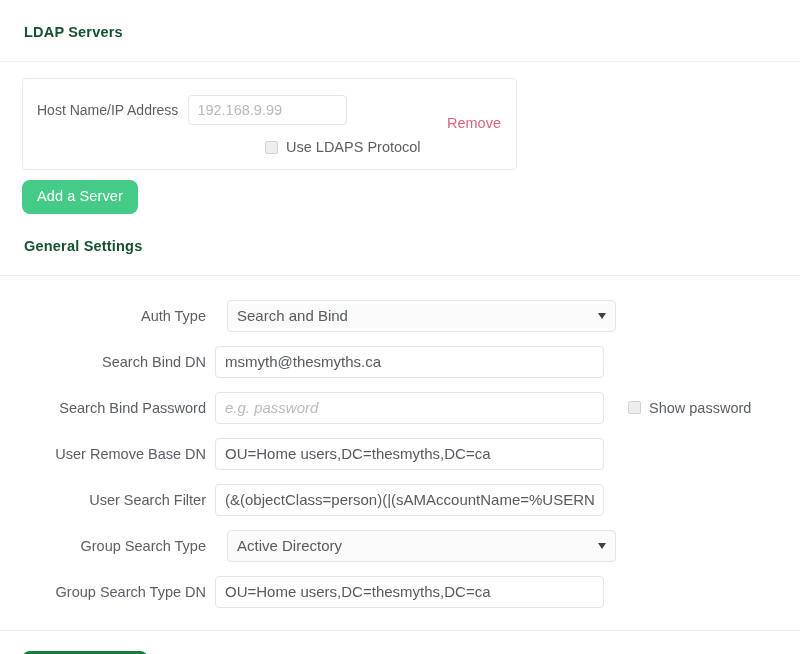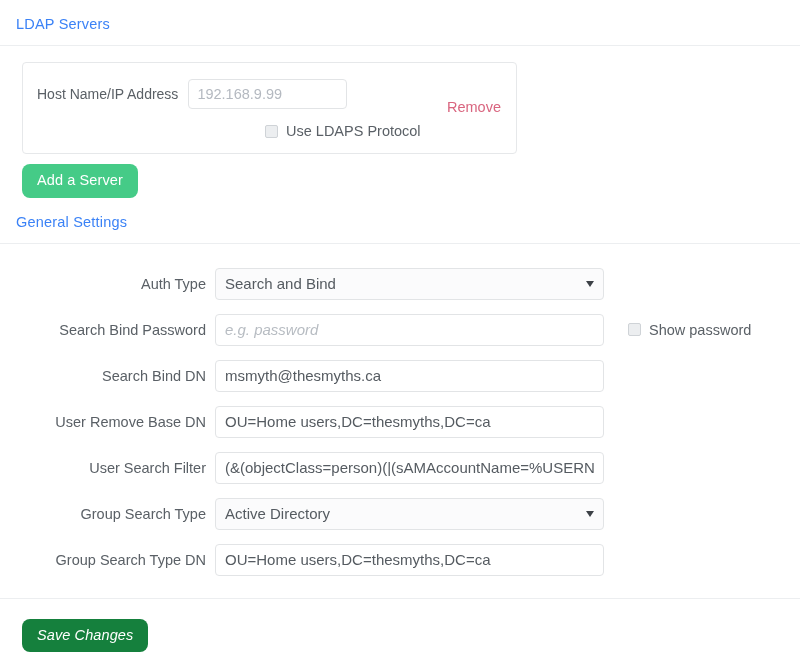--- a/index.html
+++ b/index.html
@@ -20,25 +20,25 @@
     position: relative;
     width: 800px;
     height: 654px;
     box-sizing: border-box;
     padding: 0 12px;
   }
 
   
   .section-title {
     font-size: 14.5px;
-    color: #3b82f6;
-    font-weight: 400;
+    color: #14532d;
+    font-weight: 700;
     letter-spacing: .2px;
     padding: 12px 0 9px 0;
-    margin: 4px;
+    margin: 12px;
   }
   .divider {
     height: 1px;
     background: #eceef0;
     margin: 0 -12px 0 -12px;
   }
 
   
   .server-card {
     margin-top: 16px;
@@ -170,20 +170,21 @@
     color: #b7bcc2;
     font-style: italic;
     opacity: 1;
   }
 
   
   .select-wrap {
     position: relative;
     width: 389px;
     height: 32px;
+    margin-left: 12px;
   }
   .select-wrap .field {
     width: 100%;
     background: #fbfbfc;
     padding-right: 26px;
     display: flex;
     align-items: center;
   }
   .caret {
     position: absolute;
@@ -243,34 +244,34 @@
 
     <div class="form-row">
       <div class="form-label">Auth Type</div>
       <div class="select-wrap">
         <div class="field">Search and Bind</div>
         <span class="caret"></span>
       </div>
     </div>
 
     <div class="form-row">
+      <div class="form-label">Search Bind DN</div>
+      <input class="field" type="text" value="msmyth@thesmyths.ca" style="">
+    </div>
+
+    <div class="form-row">
       <div class="form-label">Search Bind Password</div>
       <input class="field" type="text" placeholder="e.g. password" style="">
       <div class="show-pass">
         <input class="cbx" type="checkbox" style="">
         <span class="cbx-label">Show password</span>
       </div>
     </div>
 
     <div class="form-row">
-      <div class="form-label">Search Bind DN</div>
-      <input class="field" type="text" value="msmyth@thesmyths.ca" style="">
-    </div>
-
-    <div class="form-row">
       <div class="form-label">User Remove Base DN</div>
       <input class="field" type="text" value="OU=Home users,DC=thesmyths,DC=ca" style="">
     </div>
 
     <div class="form-row">
       <div class="form-label">User Search Filter</div>
       <input class="field" type="text" value="(&amp;(objectClass=person)(|(sAMAccountName=%USERNAME%)" style="">
     </div>
 
     <div class="form-row">

